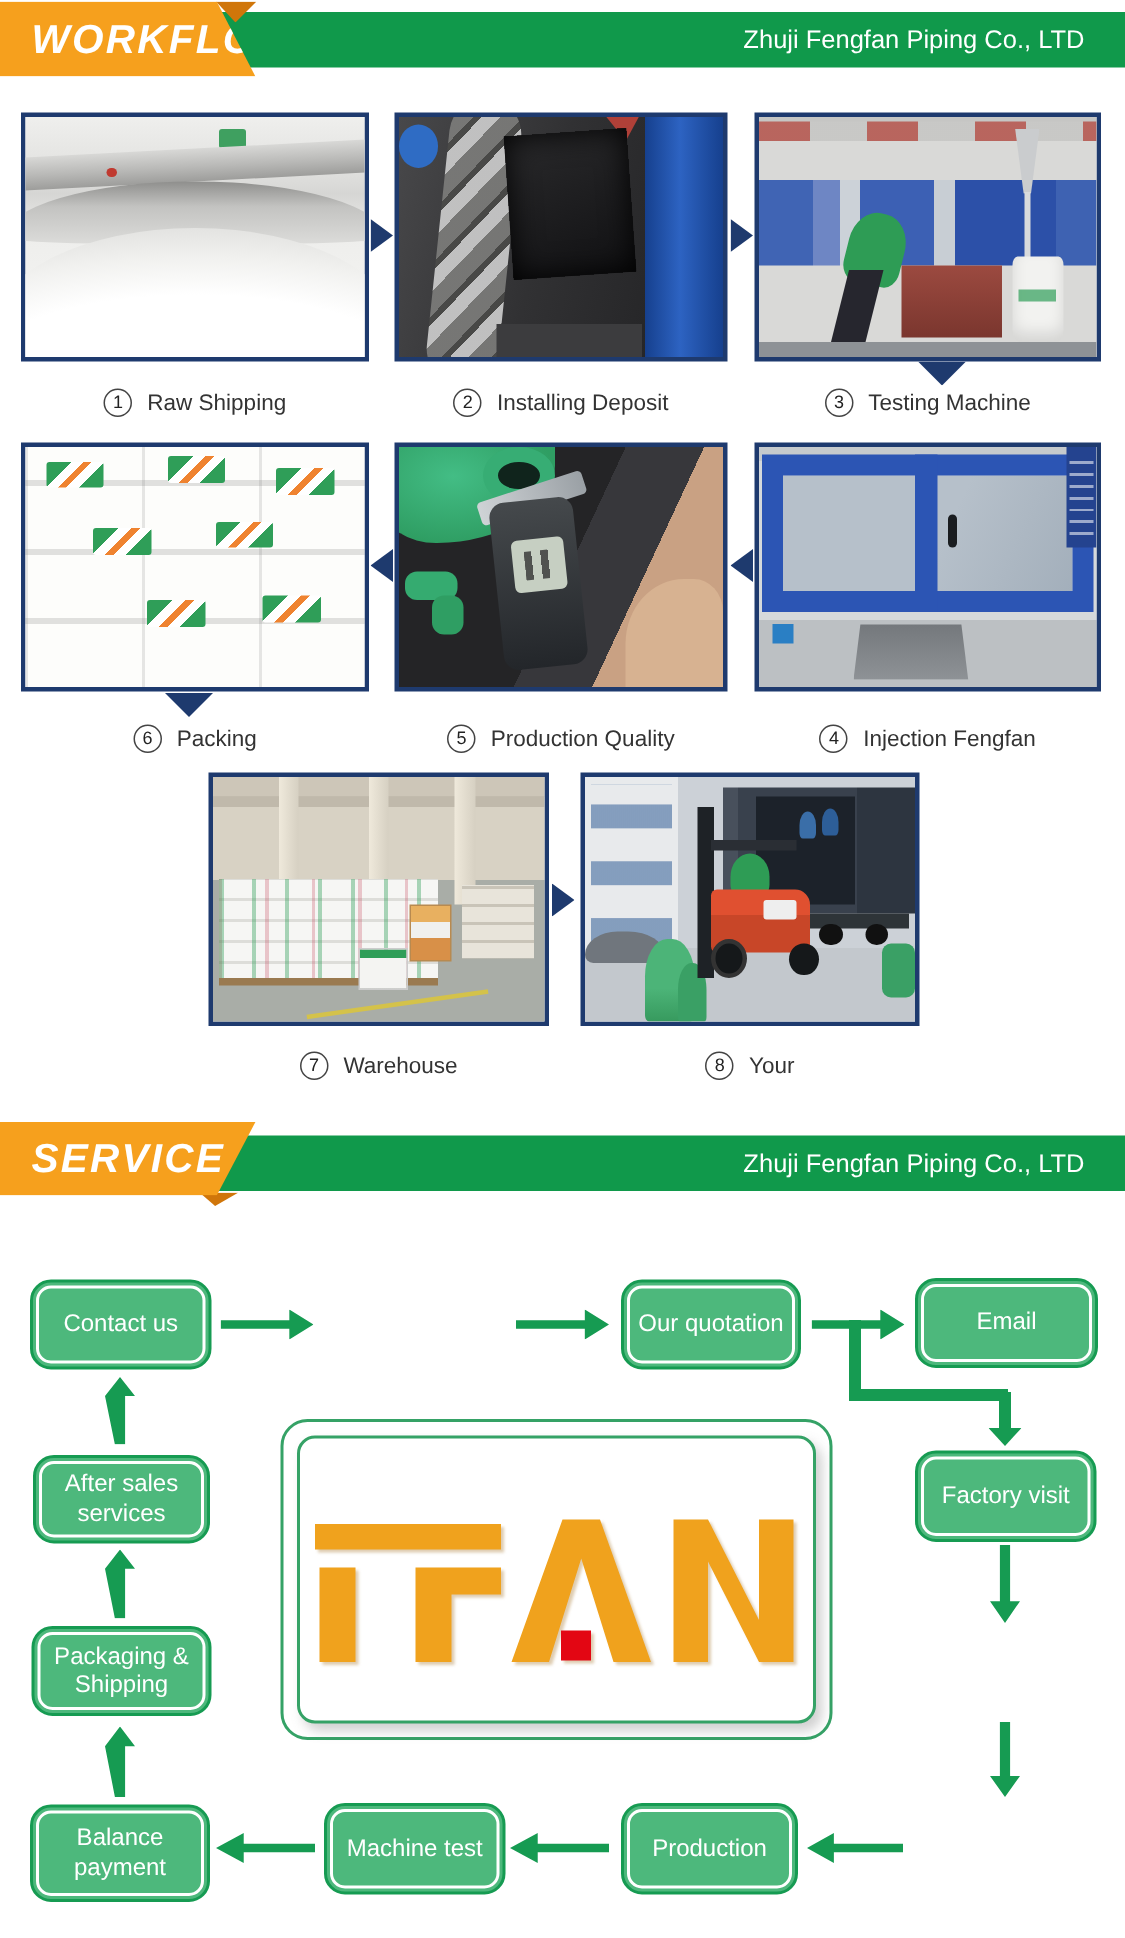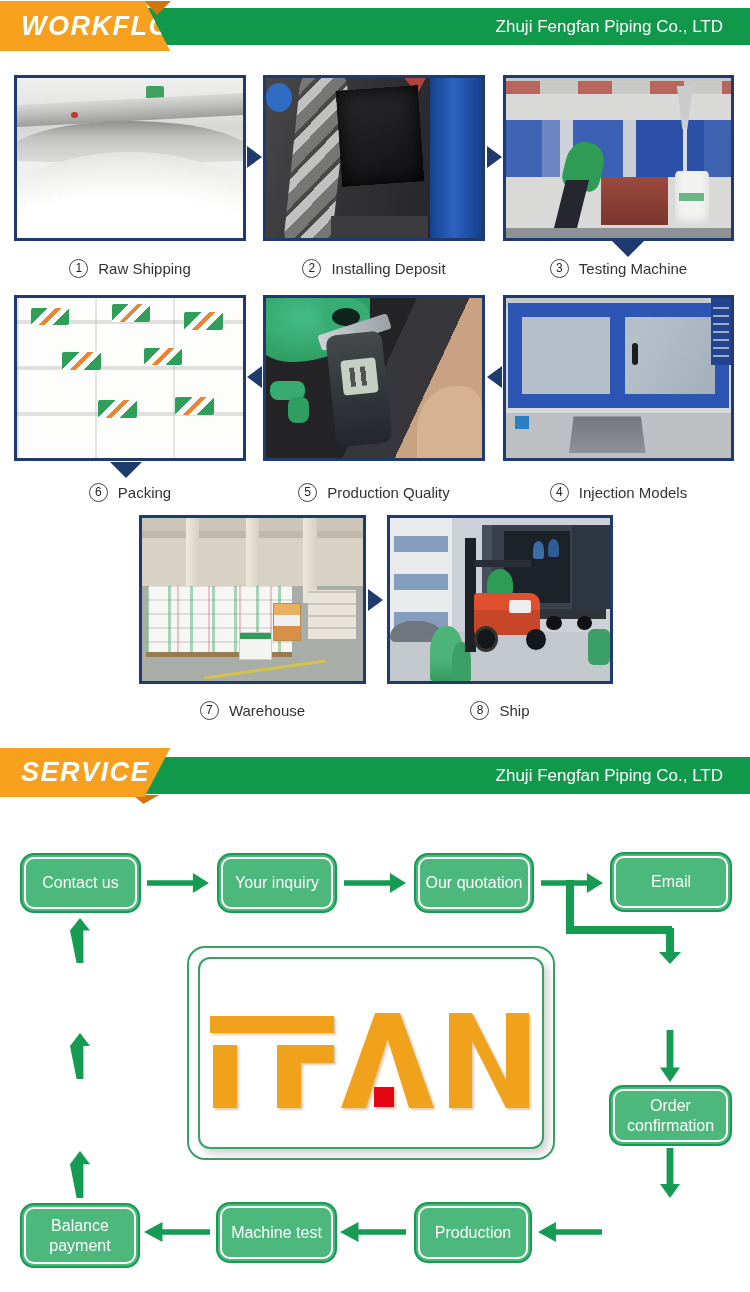--- a/index.html
+++ b/index.html
@@ -164,21 +164,21 @@
   <div class="steplabel" style="left:14px;top:481px;width:232px">
     <span class="stepnum">6</span>
     <span>Packing</span>
   </div>
   <div class="steplabel" style="left:263px;top:481px;width:222px">
     <span class="stepnum">5</span>
     <span>Production Quality</span>
   </div>
   <div class="steplabel" style="left:503px;top:481px;width:231px">
     <span class="stepnum">4</span>
-    <span>Injection Models</span>
+    <span>Injection Fengfan</span>
   </div>
 
   <div class="frame" style="left:139px;top:515px;width:227px;height:169px">
     <div class="ph" style="background:linear-gradient(180deg,#cdc6b8 0 8%,#d8d2c4 8% 42%,#a9ada7 42% 100%)">
       <div style="left:0;top:8%;width:100%;height:4%;background:rgba(120,110,95,.25)"></div>
       <div style="left:20%;top:0;width:6%;height:52%;background:linear-gradient(90deg,#efe9db,#d6d0c2)"></div>
       <div style="left:47%;top:0;width:6%;height:52%;background:linear-gradient(90deg,#efe9db,#d6d0c2)"></div>
       <div style="left:73%;top:0;width:6%;height:52%;background:linear-gradient(90deg,#efe9db,#d6d0c2)"></div>
       <div style="left:2%;top:42%;width:66%;height:42%;background:repeating-linear-gradient(0deg,#f6f6f4 0 12px,#ddddd9 12px 14px)">
         <div style="inset:0;background:repeating-linear-gradient(90deg,rgba(47,158,88,.4) 0 3px,transparent 3px 22px),repeating-linear-gradient(90deg,rgba(200,80,100,.3) 0 2px,transparent 2px 31px)"></div>
@@ -218,60 +218,63 @@
     </div>
   </div>
 
   <div class="tri tri-r" style="left:368px;top:589px"></div>
   <div class="steplabel" style="left:139px;top:699px;width:227px">
     <span class="stepnum">7</span>
     <span>Warehouse</span>
   </div>
   <div class="steplabel" style="left:387px;top:699px;width:226px">
     <span class="stepnum">8</span>
-    <span>Ship</span>
+    <span>Your</span>
   </div>
 
   <div class="banner" style="top:746px">
     <div class="banner-green" style="top:11px;height:37px;line-height:37px">
       <span>Zhuji Fengfan Piping Co., LTD</span>
     </div>
     <div class="banner-fold" style="left:133px;top:49px;width:26px;height:9px;clip-path:polygon(0 0,100% 0,40% 100%)"></div>
     <div class="banner-ribbon" style="top:2px;width:172px;height:49px;clip-path:polygon(0 0,99% 0,84% 100%,0 100%)">
       <span style="line-height:49px">SERVICE</span>
     </div>
   </div>
 
   <div class="fbox" style="left:20px;top:853px;width:121px;height:60px">
     <span>Contact us</span>
     </div>
-  <div class="fbox" style="left:217px;top:853px;width:120px;height:60px">
-    <span>Your inquiry</span>
-    </div>
   <div class="fbox" style="left:414px;top:853px;width:120px;height:60px">
     <span>Our quotation</span>
     </div>
   <div class="fbox" style="left:610px;top:852px;width:122px;height:60px">
     <span>Email</span>
     </div>
 
-  <div class="fbox" style="left:609px;top:1085px;width:123px;height:61px">
-    <span>Order confirmation</span>
+  <div class="fbox" style="left:610px;top:967px;width:121px;height:61px">
+    <span>Factory visit</span>
     </div>
 
   <div class="fbox" style="left:216px;top:1202px;width:121px;height:61px">
     <span>Machine test</span>
     </div>
   <div class="fbox" style="left:414px;top:1202px;width:118px;height:61px">
     <span>Production</span>
     </div>
   <div class="fbox" style="left:20px;top:1203px;width:120px;height:65px">
     <span>Balance payment</span>
     </div>
 
+  <div class="fbox" style="left:21px;top:1084px;width:120px;height:60px">
+    <span>Packaging &amp; Shipping</span>
+    </div>
+  <div class="fbox" style="left:22px;top:970px;width:118px;height:59px">
+    <span>After sales services</span>
+    </div>
 
   <div class="garrow ga-r" style="left:147px;top:873px;width:62px;height:20px"></div>
   <div class="garrow ga-r" style="left:344px;top:873px;width:62px;height:20px"></div>
   <div class="garrow ga-r" style="left:541px;top:873px;width:62px;height:20px"></div>
 
   <div class="gseg" style="left:566px;top:880px;width:8px;height:52px"></div>
   <div class="gseg" style="left:566px;top:926px;width:106px;height:8px"></div>
   <div class="gseg" style="left:666px;top:928px;width:8px;height:26px"></div>
   <div class="ghead-d" style="left:659px;top:952px;width:22px;height:12px"></div>
 

